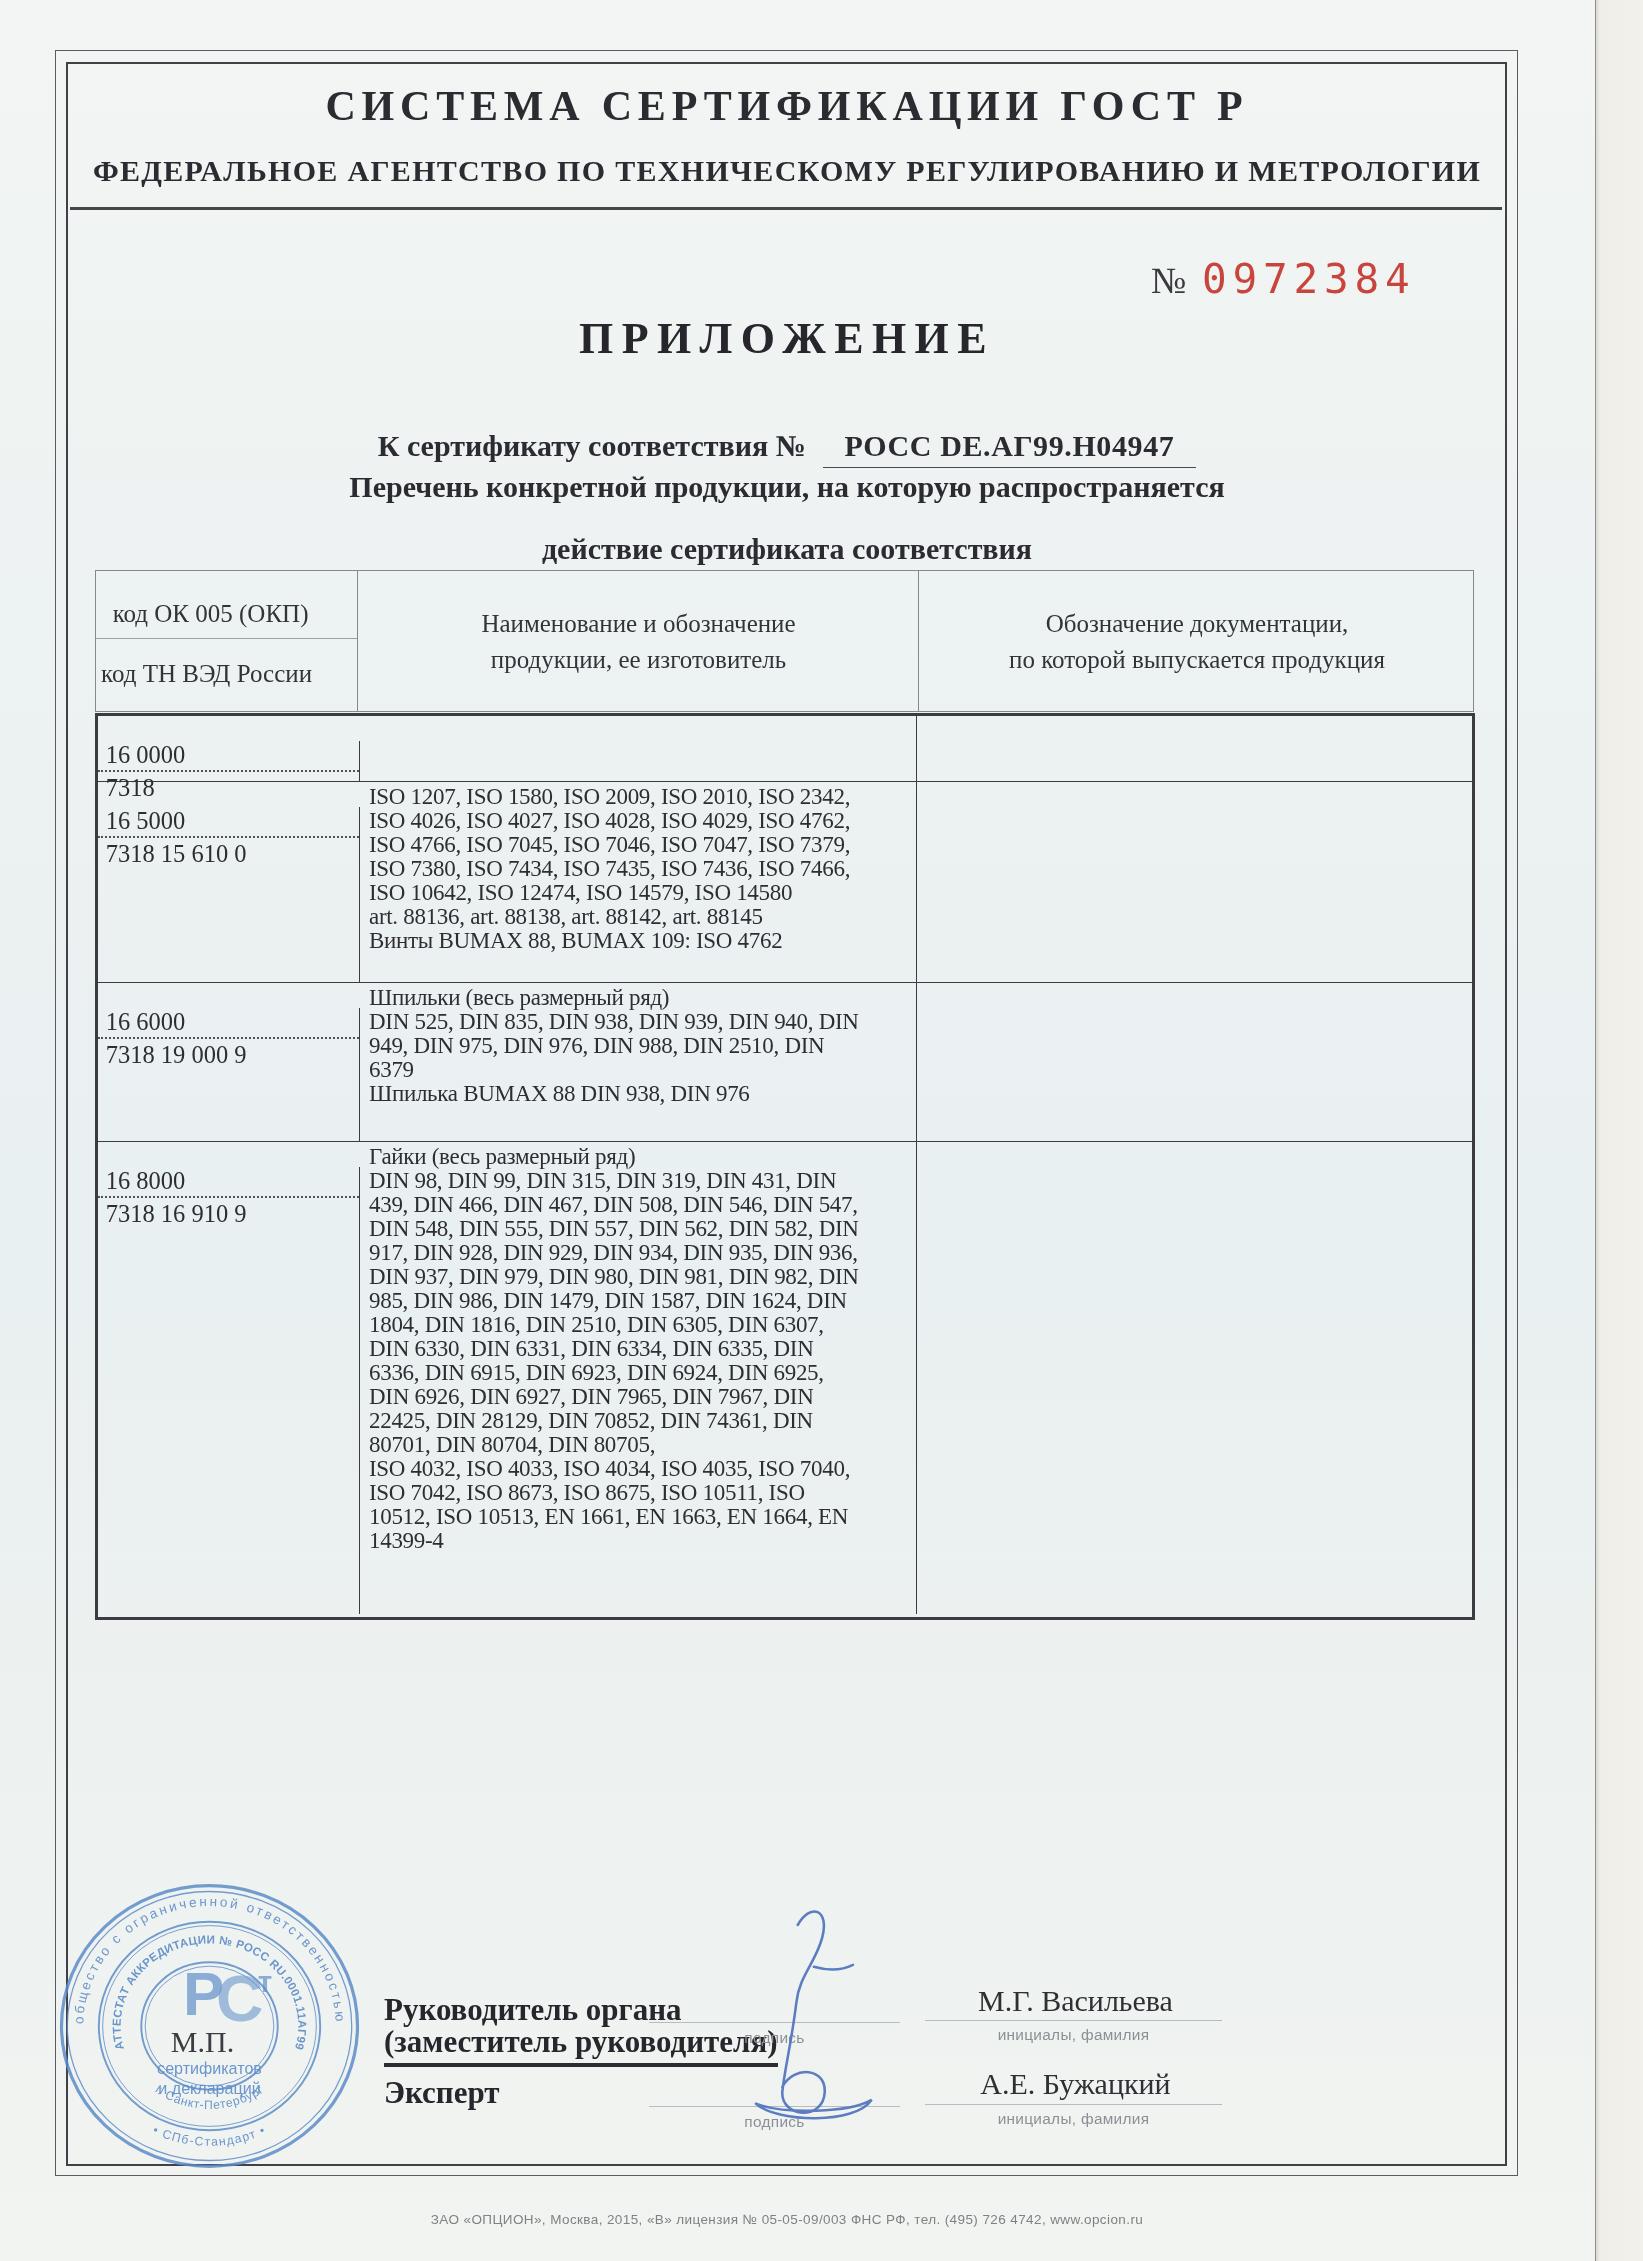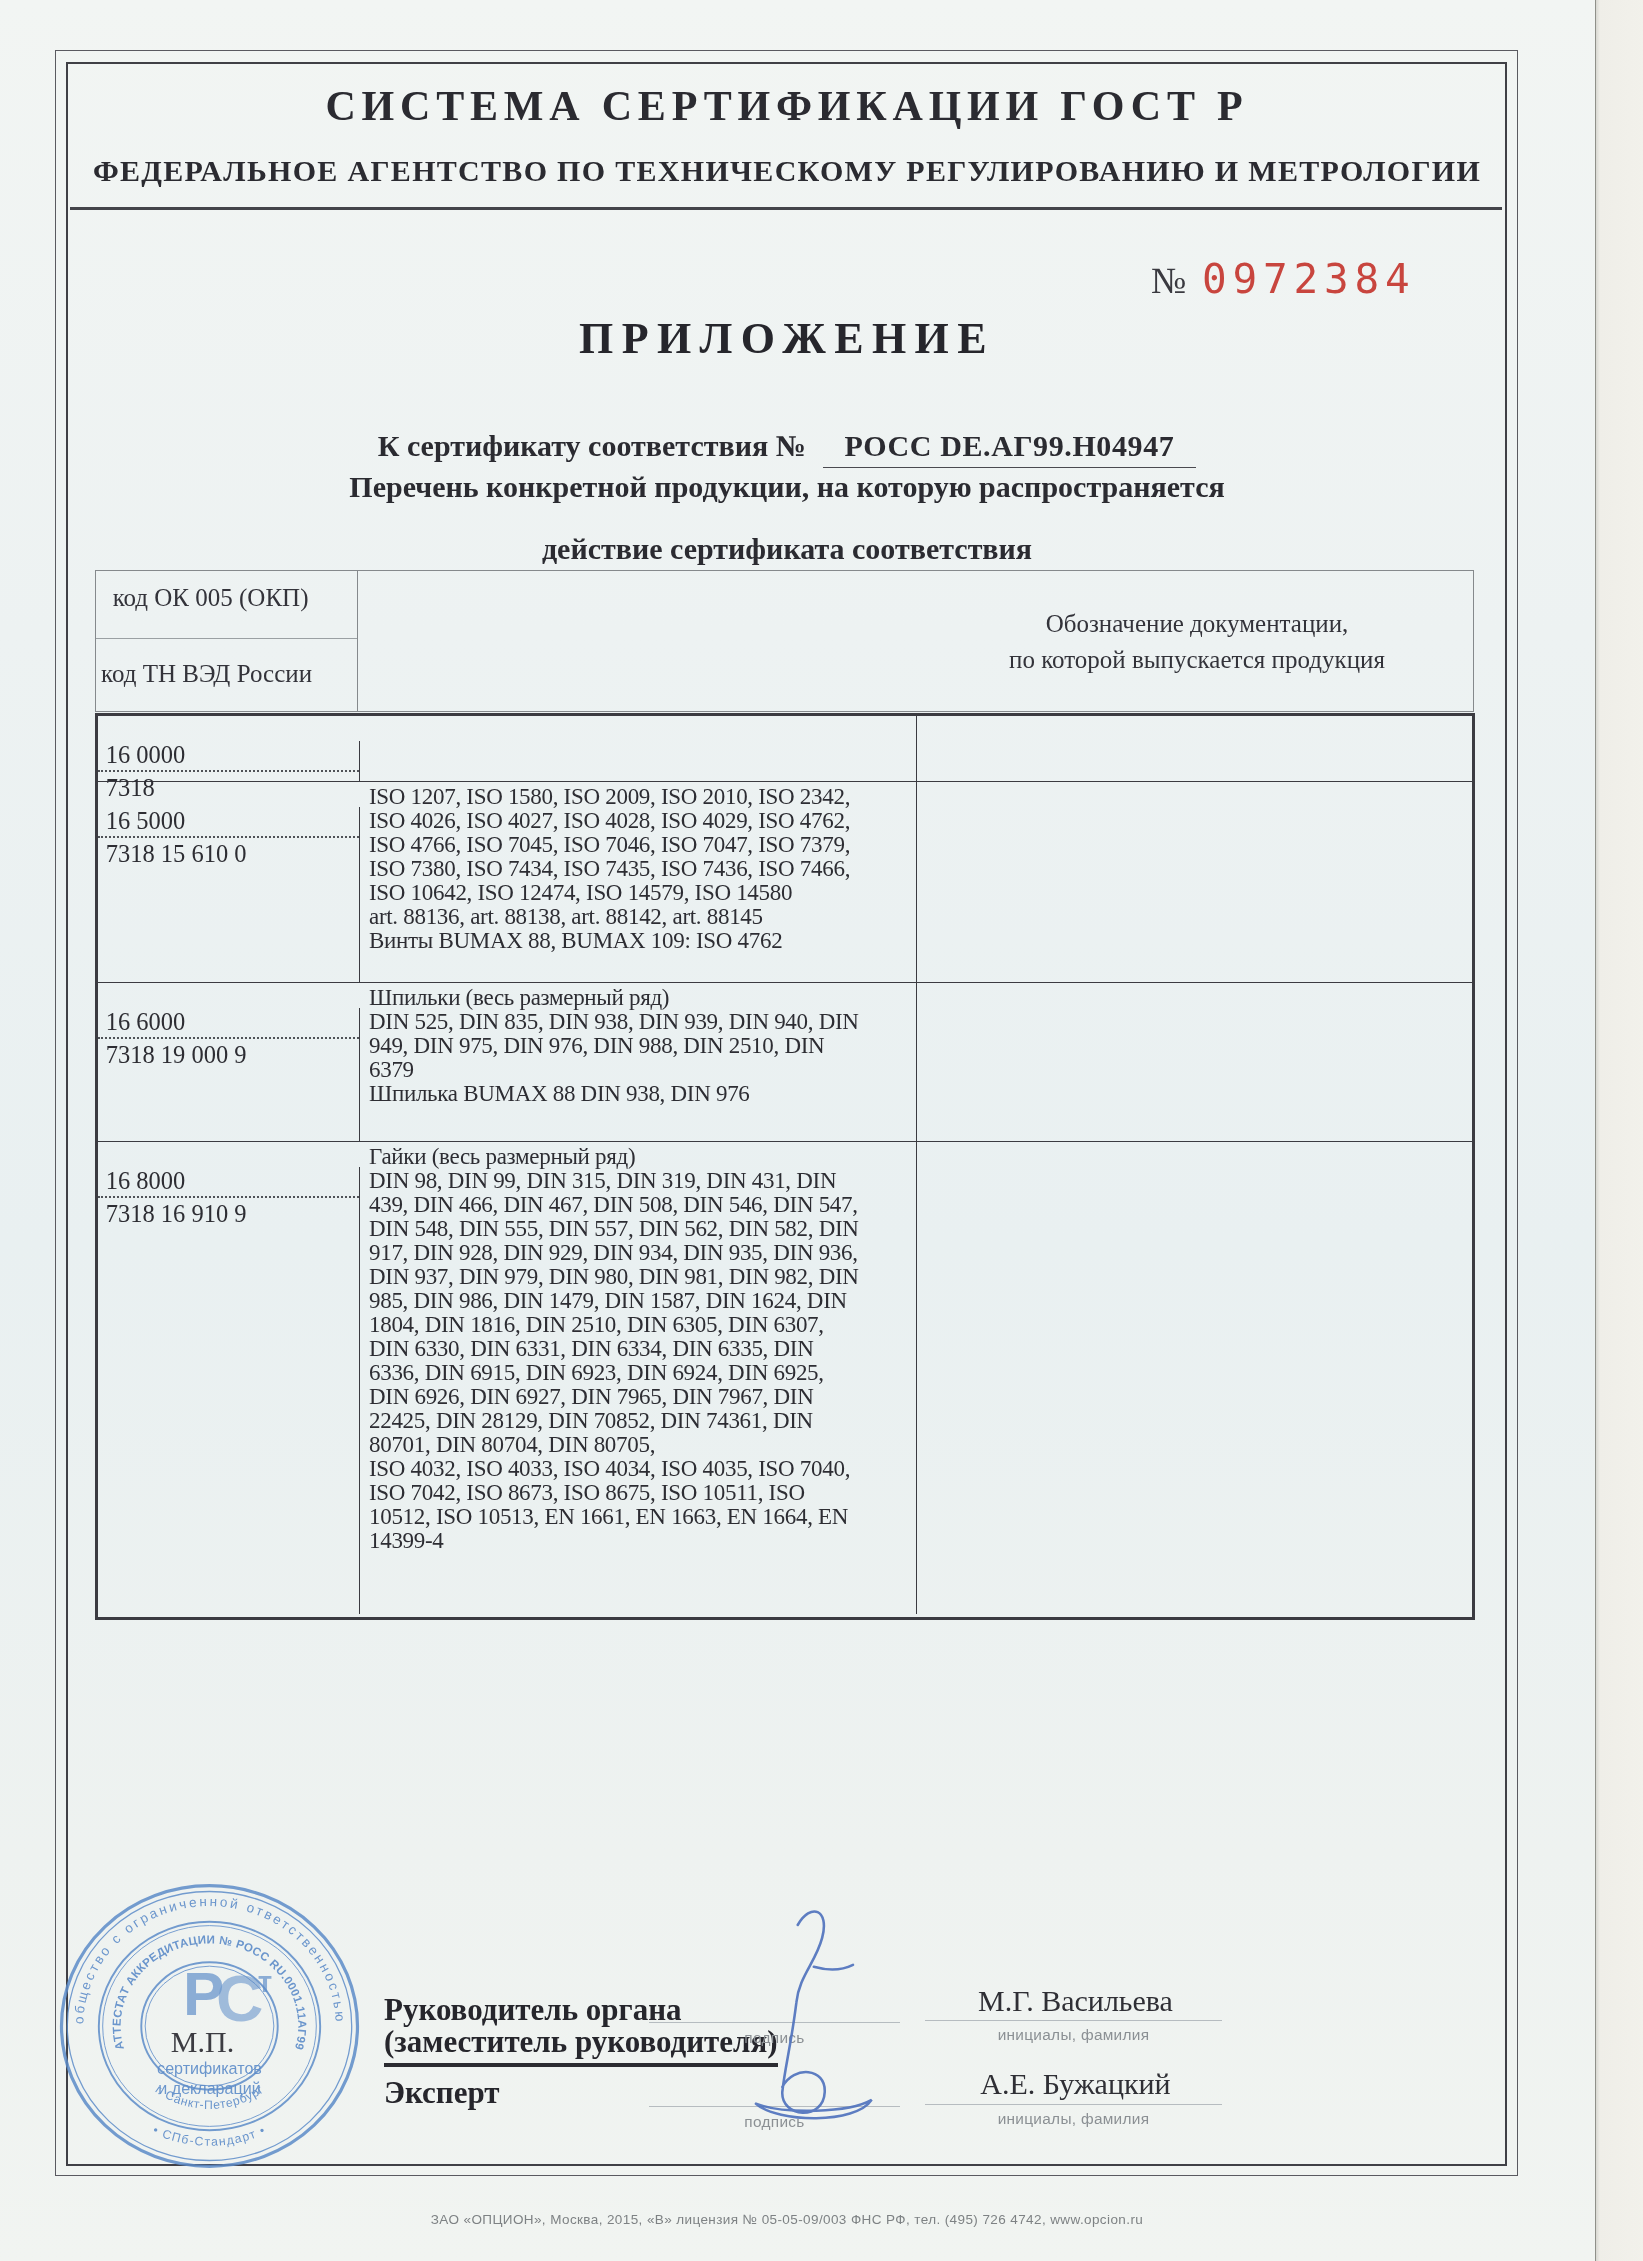--- a/index.html
+++ b/index.html
@@ -29,21 +29,21 @@
     letter-spacing:8.4px;color:#26262c;}
   .cert-line{left:66px;top:393px;width:1442px;text-align:center;font-size:30px;font-weight:bold;color:#2b2b31;}
   .cert-number{display:inline-block;margin-left:16.7px;padding:0 22px 3.9px 22px;border-bottom:1.9px solid #4a4a50;
     letter-spacing:0.6px;margin-top:36px;}
   .sub1{left:66px;top:470px;width:1442px;text-align:center;font-size:30px;font-weight:bold;color:#2b2b31;}
   .sub2{left:66px;top:510px;width:1442px;text-align:center;font-size:30px;font-weight:bold;color:#2b2b31;margin-top:22px;}
   
   .tbl{left:95px;top:570px;width:1380px;height:1050px;}
   .thead{position:absolute;left:0;top:0;width:1377px;height:140px;border:1.3px solid #85898c;}
   .th-c1{position:absolute;left:0;top:0;width:261px;height:100%;border-right:1.3px solid #85898c;}
-  .th-c1-top{position:absolute;left:16.7px;top:13px;font-size:25px;color:#33333a;}
+  .th-c1-top{position:absolute;left:16.7px;top:29px;font-size:25px;color:#33333a;}
   .th-c1-line{position:absolute;left:0;top:67px;width:100%;height:1.3px;background:#9aa0a3;}
   .th-c1-bot{position:absolute;left:5.1px;top:89px;font-size:25px;color:#33333a;}
   .th-c2{position:absolute;left:263px;top:0;width:560px;height:100%;border-right:1.3px solid #85898c;
     text-align:center;padding-top:35px;box-sizing:border-box;font-size:25px;line-height:36px;
     white-space:pre-line;color:#33333a;}
   .th-c3{position:absolute;left:824px;top:0;width:554px;height:100%;text-align:center;padding-top:35px;
     box-sizing:border-box;font-size:25px;line-height:36px;white-space:pre-line;color:#33333a;}
   .tbody{position:absolute;left:0;top:143px;width:1374px;height:901px;border:3.2px solid #3b3b41;}
   .trow{display:flex;width:100%;border-bottom:1.9px solid #3b3b41;box-sizing:border-box;}
   .trow:last-child{border-bottom:none;}
@@ -100,20 +100,22 @@
 <div class="abs sub1">Перечень конкретной продукции,  на которую распространяется</div>
 <div class="abs sub2">действие сертификата соответствия</div>
 
 <div class="abs tbl">
   <div class="thead">
     <div class="th-c1">
       <div class="th-c1-top">код ОК 005 (ОКП)</div>
       <div class="th-c1-line"></div>
       <div class="th-c1-bot">код ТН ВЭД России</div>
     </div>
+    <div class="th-c2">Наименование и обозначение
+продукции, ее изготовитель</div>
     <div class="th-c3">Обозначение документации,
 по которой выпускается продукция</div>
   </div>
   <div class="tbody">
     <div class="trow r1">
       <div class="td-c1">
         <div class="code">16 0000</div>
         <div class="dots"></div>
         <div class="code">7318</div>
       </div>

